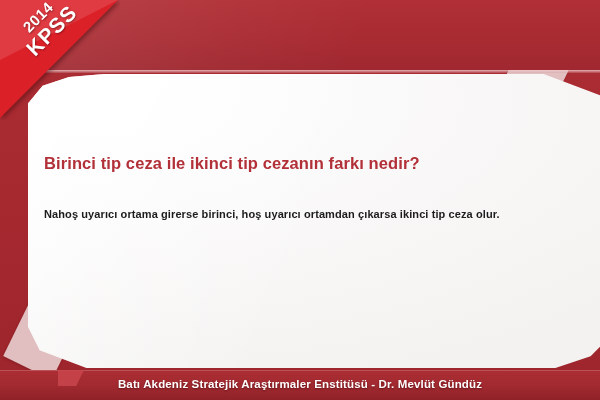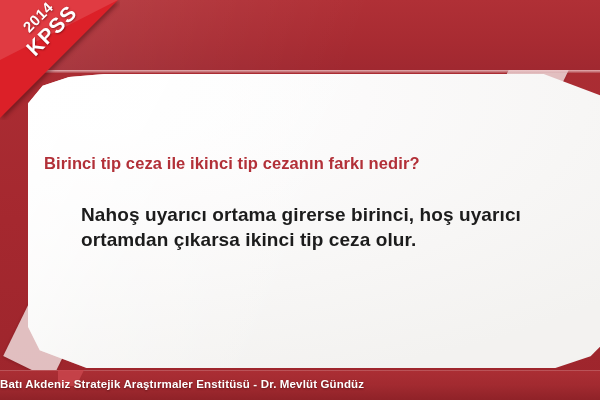--- a/index.html
+++ b/index.html
@@ -102,40 +102,39 @@
     pointer-events:none;
   }
 
   .question{
     position:absolute;left:16px;top:78px;width:470px;
     color:#b23038;font-size:16.5px;font-weight:bold;line-height:22px;
     letter-spacing:.1px;
   }
   .answer{
     position:absolute;left:16px;top:128px;width:474px;
-    color:#1c1c1c;font-size:19px;font-weight:bold;line-height:25px;
+    color:#1c1c1c;font-size:11px;font-weight:bold;line-height:25px;
     letter-spacing:.1px;
-    margin-left:37px;
   }
 
   
   .footer{
     position:absolute;left:0;top:370px;width:600px;height:30px;
     background:linear-gradient(180deg,#ab2e34 0%,#a22a30 50%,#8f2228 100%);
     overflow:hidden;
   }
   .footer-tab{
     position:absolute;left:58px;top:370px;width:26px;height:16px;
     background:#c9454c;
     clip-path:polygon(0 0,100% 0,70% 100%,0 100%);
     opacity:.85;
   }
   .footer-text{
     position:absolute;left:0;top:374px;width:600px;
-    color:#ffffff;font-size:11.5px;font-weight:bold;
+    text-align:center;color:#ffffff;font-size:11.5px;font-weight:bold;
     letter-spacing:.15px;line-height:20px;white-space:nowrap;
     text-shadow:0 1px 2px rgba(60,6,10,.6);
   }
   .footer-hi{
     position:absolute;left:0;top:370px;width:600px;height:1px;
     background:rgba(255,255,255,.18);
   }
 </style>
 </head>
 <body>

